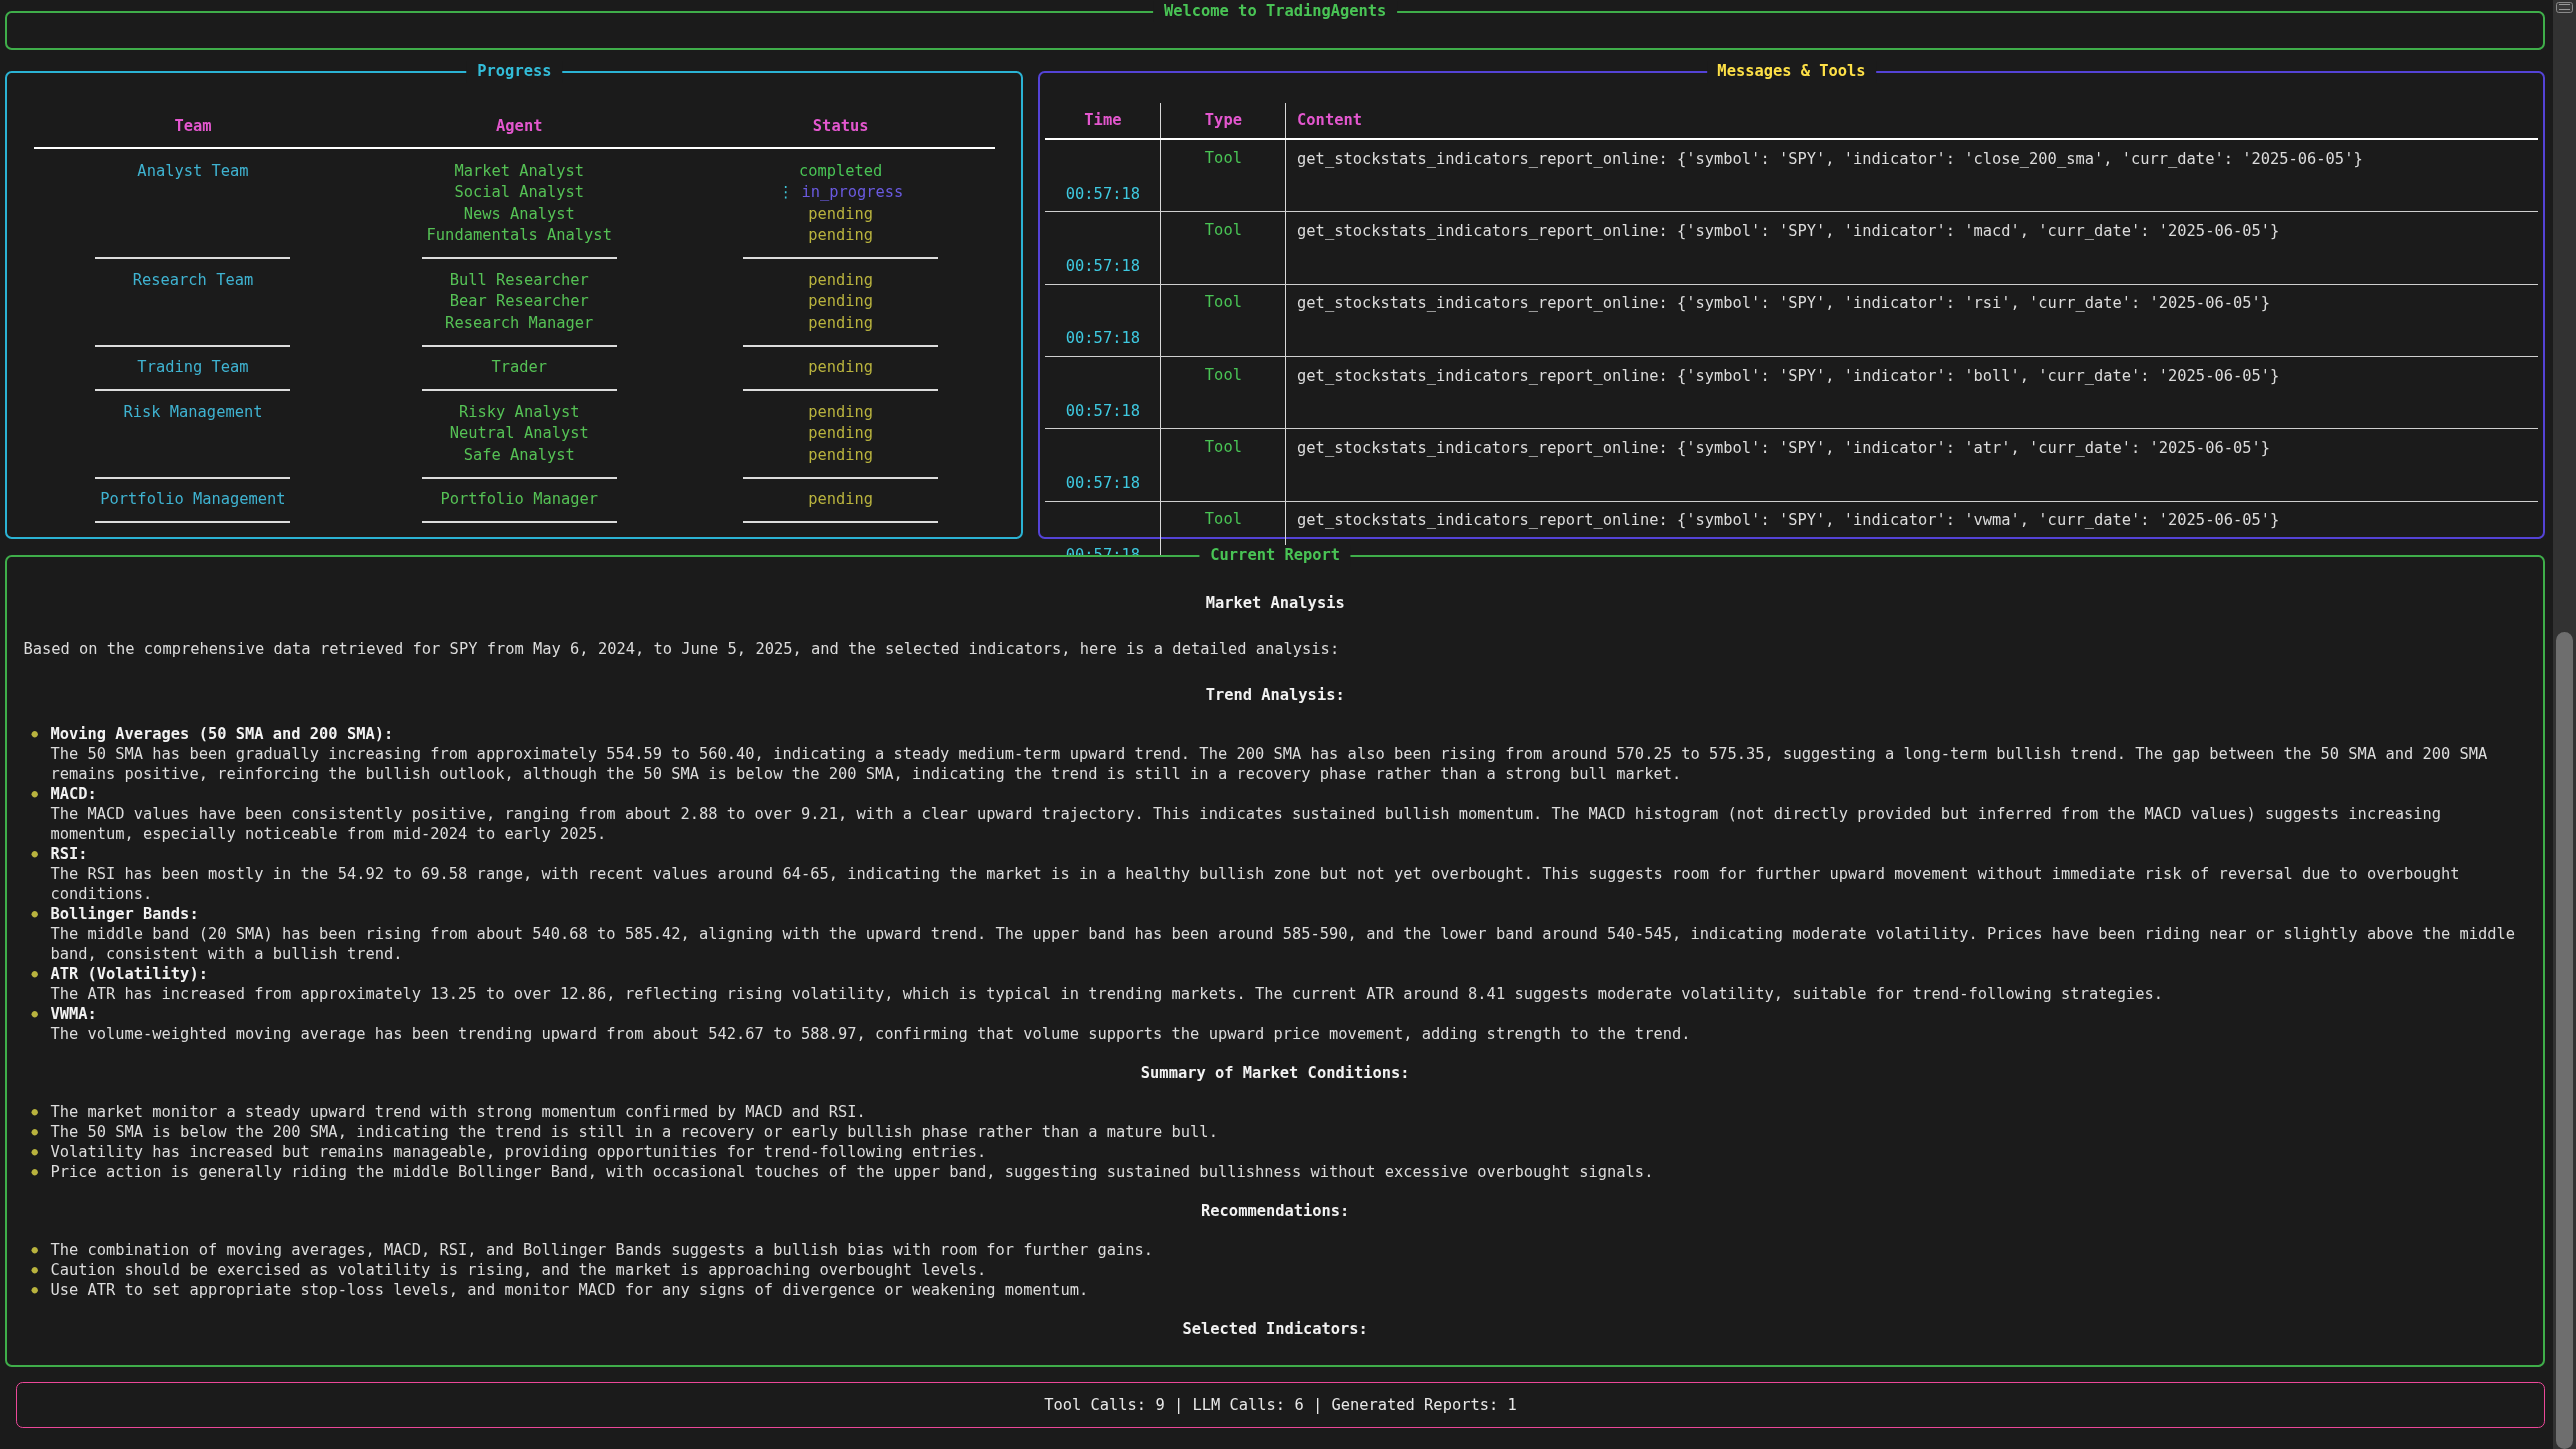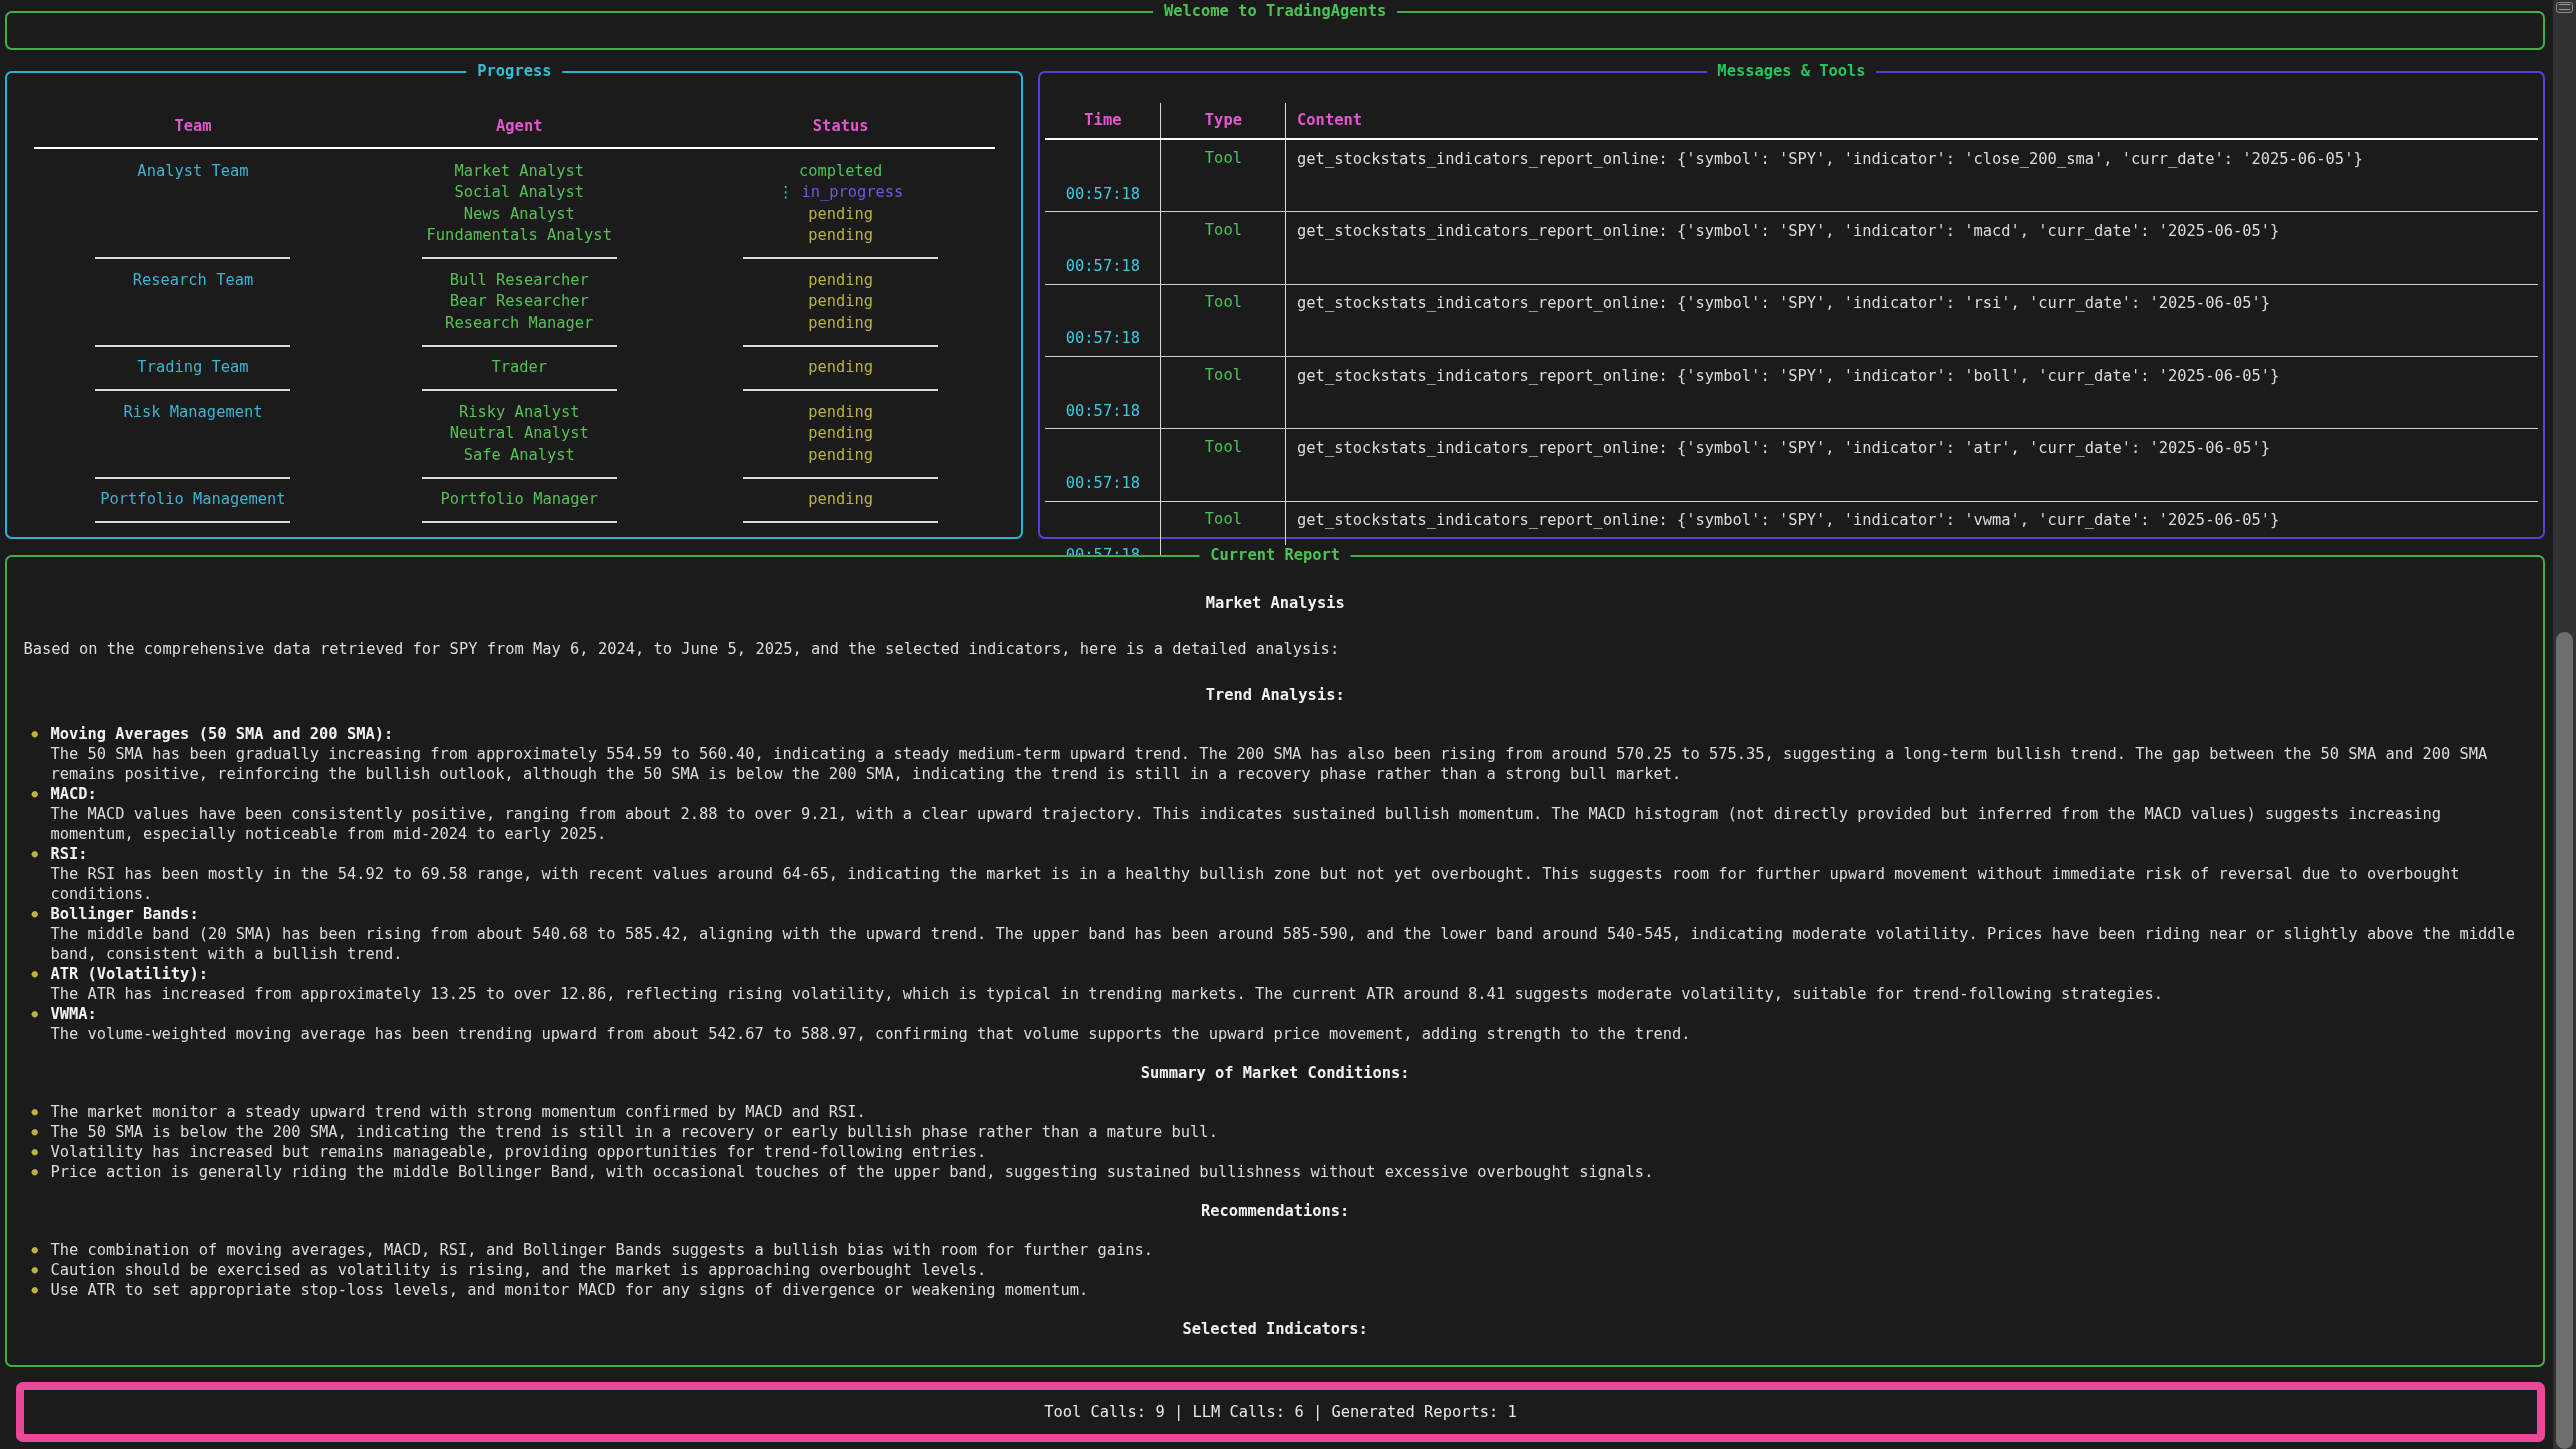--- a/index.html
+++ b/index.html
@@ -32,21 +32,21 @@
   .status.pending{color:#b9b33e;}
   .status.in_progress{color:#6a5ae0;}
   .spinner{color:#3fc6d8;font-style:normal;margin-right:8px;}
   .sep-row{height:23px;align-items:center;}
   .sep-row i{display:block;height:0;border-top:2px solid;width:195px;margin:0 auto;}
   .sep-team{border-color:#3a6d7e;}
   .sep-agent{border-color:#4d7a33;}
   .sep-status{border-color:#837e38;}
   
   .messages{left:1038px;top:71px;right:31px;height:464px;border-color:#5443d6;}
-  .messages .panel-title{color:#22c55e;}
+  .messages .panel-title{color:#fde047;}
   .mtable{padding:29.5px 5.4px 0 5.4px;}
   .mrow{display:grid;grid-template-columns:115px 125px 1fr;}
   .mrow > *:nth-child(2),.mrow > *:nth-child(3){border-left:1.3px solid #d8d8d8;}
   .mhead{border-bottom:2px solid #ffffff;}
   .mh{text-align:center;color:#e457cf;font-weight:bold;padding:8.7px 0;}
   .mh.mh-content{text-align:left;padding-left:10.7px;}
   .mdata{border-bottom:1.3px solid #cfcfcf;}
   .mdata.last{border-bottom:none;}
   .mtime{color:#3ec9e0;text-align:center;padding:8.7px 0;margin-top:36px;}
   .mtype{color:#49c455;text-align:center;padding:8.7px 0;}
@@ -58,21 +58,21 @@
   .r-center{text-align:center;font-weight:bold;color:#f2f2f2;margin:19px 0;}
   .r-intro{margin:26px 0;}
   ul.r-list{list-style:none;margin:19px 0;padding:0;}
   li.r-item{position:relative;padding-left:27px;}
   li.r-item::before{content:"\25CF";position:absolute;left:8px;top:0;color:#b9b33e;font-size:10.7px;}
   .blabel{font-weight:bold;color:#f2f2f2;display:block;}
   .btext{display:block;color:#dcdcdc;}
   
   .statsbar{
     position:absolute;left:16px;right:31px;top:1382px;height:44px;
-    border:8px solid #ec4899;border-radius:6.7px;background:#1b1b1b;
+    border:1px solid #ec4899;border-radius:6.7px;background:#1b1b1b;
     display:flex;align-items:center;justify-content:center;color:#e8e8e8;
   }
   
   .scroll-track{position:absolute;right:0;top:0;width:23px;height:1449px;background:#323232;}
   .scroll-thumb{position:absolute;right:2.7px;top:632px;width:17.4px;height:817px;background:#6e6e6e;border-radius:8.7px;}
   .menu-btn{position:absolute;right:2.7px;top:2px;width:17.4px;height:10.7px;border:1.3px solid #8a8a8a;border-radius:2.7px;background:#3a3a3a;box-sizing:border-box;}
   .menu-btn::before{content:"";display:block;margin:1.3px 2px 0 2px;height:3.4px;border-top:1.3px solid #9a9a9a;border-bottom:1.3px solid #9a9a9a;}
 </style>
 </head>
 <body>

